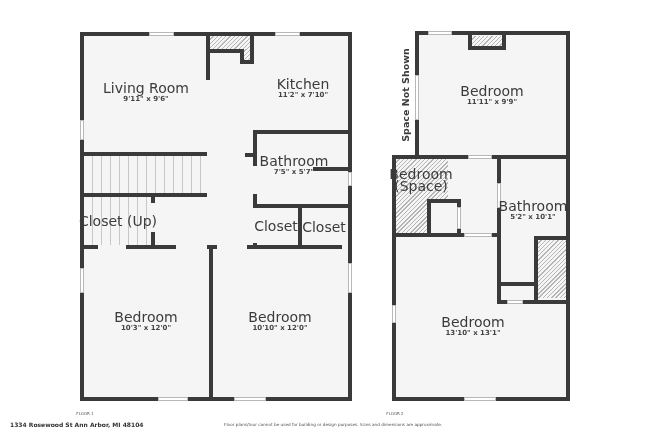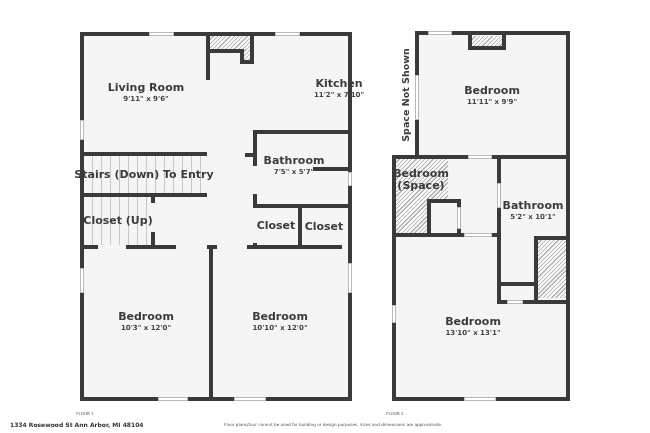--- a/index.html
+++ b/index.html
@@ -4,21 +4,21 @@
 <style>
   html,body{margin:0;padding:0;}
   body{width:650px;height:433px;background:#ffffff;position:relative;overflow:hidden;font-family:"DejaVu Sans","Liberation Sans",sans-serif;}
   .floor{position:absolute;}
   .room{position:absolute;background:#f5f5f5;}
   .w{position:absolute;background:#3a3a3a;}
   .win{position:absolute;background:#ffffff;border:1px solid #b8b8b8;box-sizing:border-box;}
   .hatch{position:absolute;background:repeating-linear-gradient(135deg,#f5f5f5 0px,#f5f5f5 2px,#b5b5b5 2px,#b5b5b5 3px);}
   .stairs{position:absolute;background:repeating-linear-gradient(90deg,#f5f5f5 0px,#f5f5f5 8px,#c8c8c8 8px,#c8c8c8 9px);}
   .lbl{position:absolute;text-align:center;color:#3b3b3b;transform:translate(-50%,-50%);white-space:nowrap;}
-  .lbl .n{font-size:11px;font-weight:bold;display:block;line-height:12px;}
+  .lbl .n{font-size:14px;font-weight:normal;display:block;line-height:12px;}
   .lbl .d{font-size:7px;font-weight:bold;display:block;line-height:10px;color:#444;}
   .vert{position:absolute;color:#3b3b3b;font-size:9.5px;font-weight:bold;transform:translate(-50%,-50%) rotate(-90deg);white-space:nowrap;}
   .tiny{position:absolute;font-size:4px;color:#555;white-space:nowrap;transform:translateX(-50%);}
   .addr{position:absolute;left:10px;top:421px;font-size:6px;color:#333;font-weight:bold;}
   .disc{position:absolute;left:224px;top:422px;font-size:4.2px;color:#555;}
 </style>
 </head>
 <body>
 
 <div class="floor" style="left:0;top:0;width:650px;height:433px;">
@@ -71,30 +71,27 @@
   <div class="w" style="left:126px;top:245px;width:50px;height:4px;"></div>
   <div class="w" style="left:207px;top:245px;width:10px;height:4px;"></div>
   <div class="w" style="left:247px;top:245px;width:95px;height:4px;"></div>
 
   <div class="w" style="left:209px;top:245px;width:4px;height:156px;"></div>
 
   <div class="lbl" style="left:146px;top:93px;">
     <span class="n">Living Room</span>
     <span class="d">9'11" x 9'6"</span>
   </div>
-  <div class="lbl" style="left:303px;top:89px;margin-left:36px;">
+  <div class="lbl" style="left:303px;top:89px;">
     <span class="n">Kitchen</span>
     <span class="d">11'2" x 7'10"</span>
   </div>
   <div class="lbl" style="left:294px;top:166px;">
     <span class="n">Bathroom</span>
     <span class="d">7'5" x 5'7"</span>
-  </div>
-  <div class="lbl" style="left:144px;top:175px;">
-    <span class="n">Stairs (Down) To Entry</span>
   </div>
   <div class="lbl" style="left:118px;top:221px;">
     <span class="n">Closet (Up)</span>
   </div>
   <div class="lbl" style="left:276px;top:226px;">
     <span class="n">Closet</span>
   </div>
   <div class="lbl" style="left:324px;top:227px;">
     <span class="n">Closet</span>
   </div>

